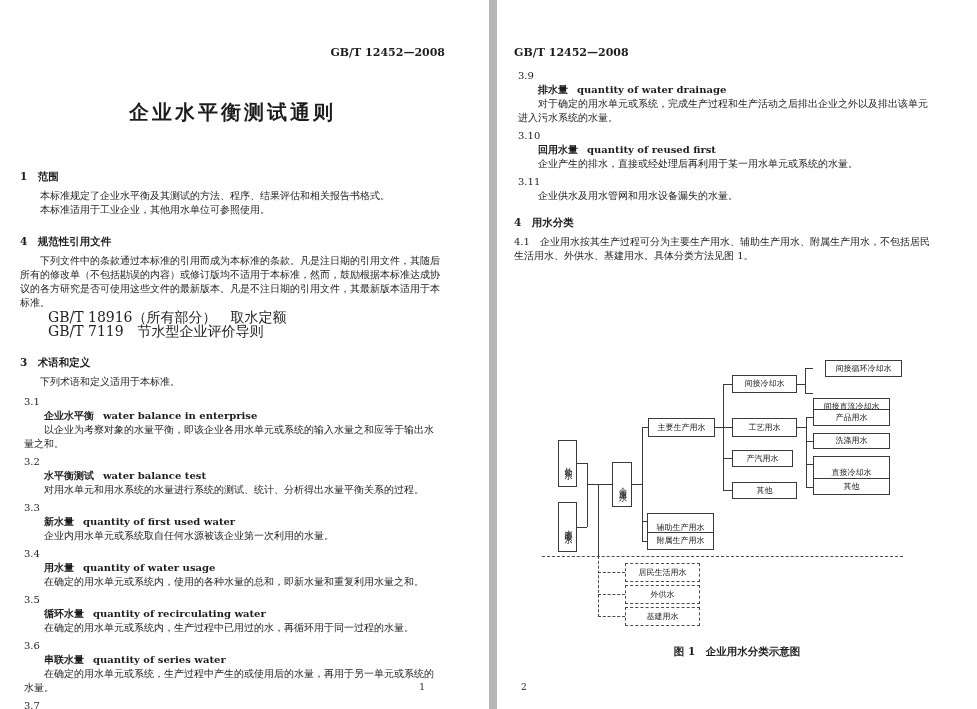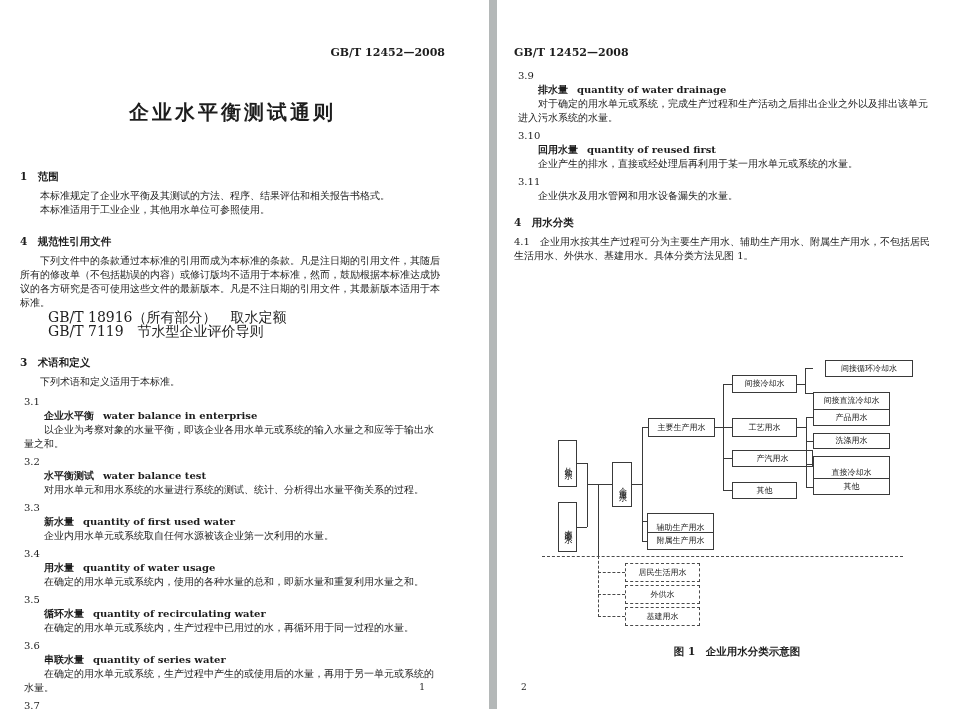--- a/index.html
+++ b/index.html
@@ -122,25 +122,25 @@
       <div class="bx vert" style="left:61px;top:90px;width:19px;height:47px">外购水</div>
       <div class="bx vert" style="left:61px;top:152px;width:19px;height:50px">水源取水</div>
       <div class="bx vert" style="left:115px;top:112px;width:20px;height:45px">企业用水</div>
 
       <div class="bx" style="left:151px;top:68px;width:67px;height:19px">主要生产用水</div>
       <div class="bx" style="left:150px;top:163px;width:67px;height:30px">辅助生产用水</div>
       <div class="bx" style="left:150px;top:182px;width:67px;height:18px">附属生产用水</div>
 
       <div class="bx" style="left:235px;top:25px;width:65px;height:18px">间接冷却水</div>
       <div class="bx" style="left:235px;top:68px;width:65px;height:19px">工艺用水</div>
-      <div class="bx" style="left:235px;top:100px;width:81px;height:17px">产汽用水</div>
+      <div class="bx" style="left:235px;top:100px;width:61px;height:17px">产汽用水</div>
       <div class="bx" style="left:235px;top:132px;width:65px;height:17px">其他</div>
 
-      <div class="bx" style="left:328px;top:10px;width:88px;height:17px">间接循环冷却水</div>
-      <div class="bx" style="left:316px;top:42px;width:77px;height:18px">间接直流冷却水</div>
+      <div class="bx" style="left:328px;top:10px;width:77px;height:17px">间接循环冷却水</div>
+      <div class="bx" style="left:316px;top:48px;width:77px;height:18px">间接直流冷却水</div>
       <div class="bx" style="left:316px;top:59px;width:77px;height:17px">产品用水</div>
       <div class="bx" style="left:316px;top:83px;width:77px;height:16px">洗涤用水</div>
       <div class="bx" style="left:316px;top:106px;width:77px;height:34px">直接冷却水</div>
       <div class="bx" style="left:316px;top:128px;width:77px;height:17px">其他</div>
 
       <div class="bx dash" style="left:128px;top:213px;width:75px;height:19px">居民生活用水</div>
       <div class="bx dash" style="left:128px;top:235px;width:75px;height:19px">外供水</div>
       <div class="bx dash" style="left:128px;top:257px;width:75px;height:19px">基建用水</div>
 
       <div class="h" style="left:80px;top:113px;width:10px"></div>

